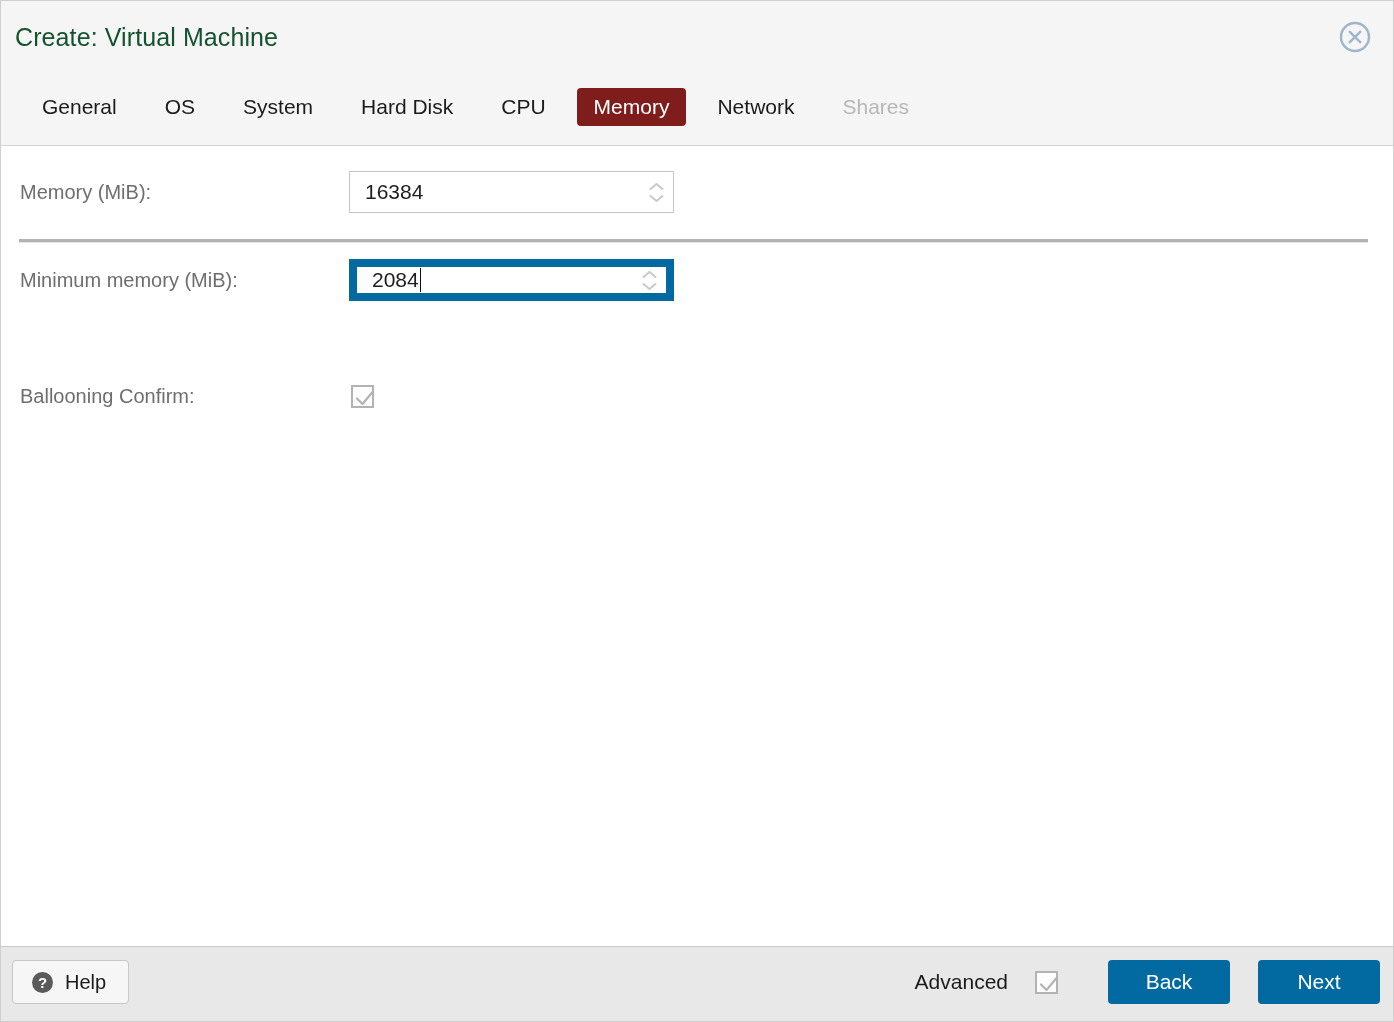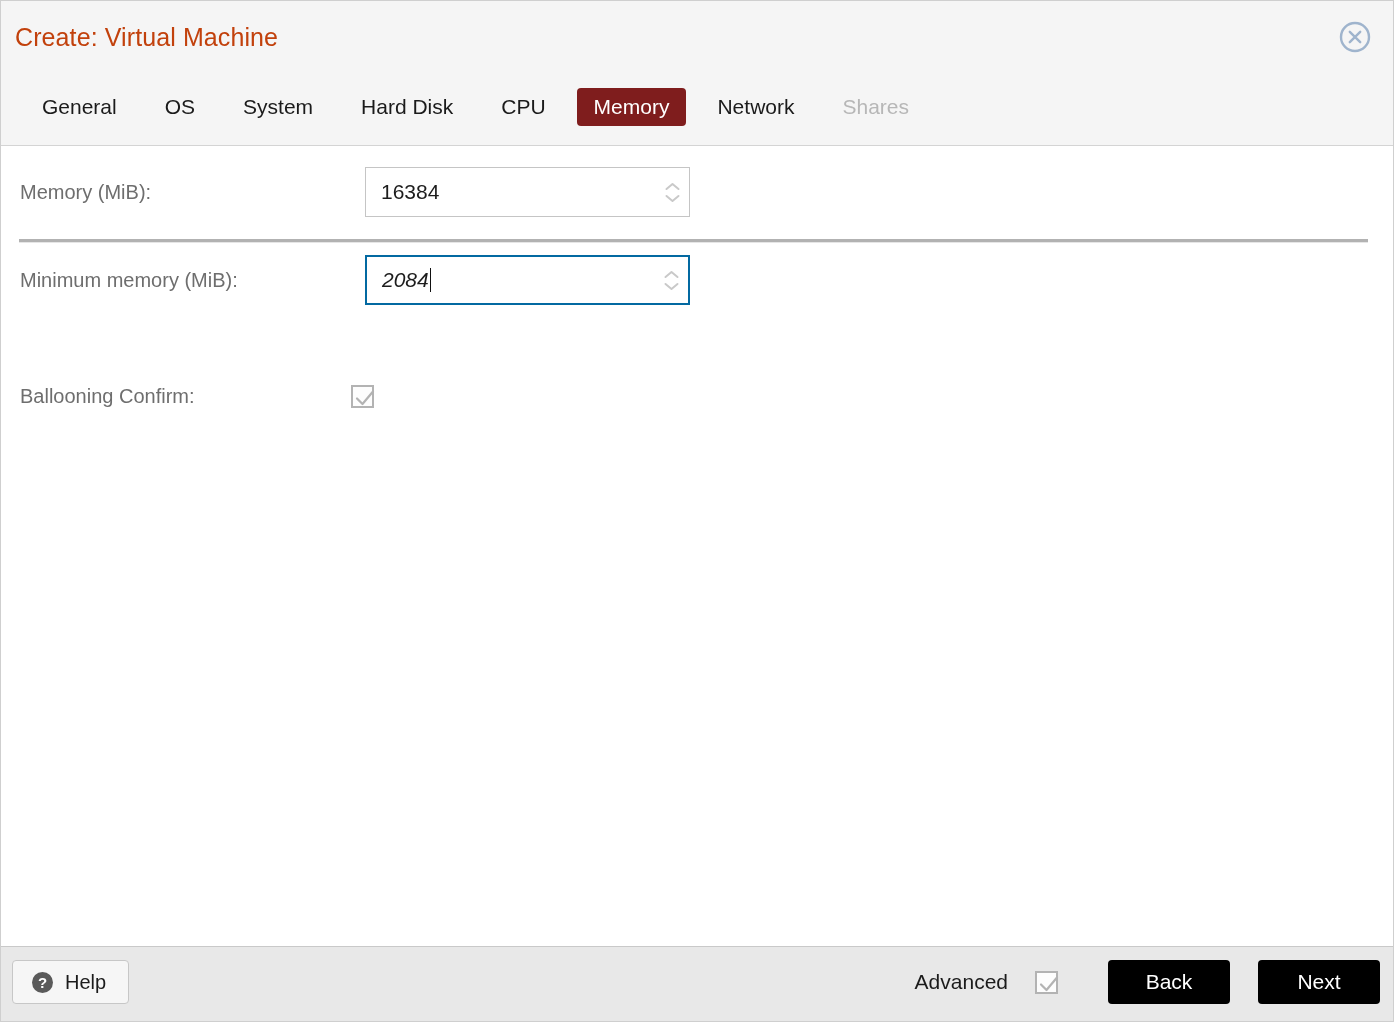--- a/index.html
+++ b/index.html
@@ -33,21 +33,21 @@
     flex: 0 0 auto;
     height: 145px;
     box-sizing: border-box;
   }
 
   .title {
     position: absolute;
     left: 14px;
     top: 22px;
     font-size: 25px;
-    color: #c2410c;
+    color: #14532d;
     letter-spacing: 0.1px;
     white-space: nowrap;
   }
 
   .close-btn {
     position: absolute;
     right: 21px;
     top: 19px;
     width: 34px;
     height: 34px;
@@ -105,32 +105,30 @@
     left: 19px;
     font-size: 20px;
     color: #6e6e6e;
     white-space: nowrap;
   }
 
   .field {
     position: absolute;
     left: 348px;
     width: 325px;
-    height: 50px;
+    height: 42px;
     box-sizing: border-box;
     background: #ffffff;
     border: 1px solid #c5c5c5;
     display: flex;
     align-items: center;
     cursor: text;
-    margin-left: 16px;
   }
   .field.focused {
-    border: 2px solid #0369a1;
-    font-style: italic;
+    border: 8px solid #0369a1;
   }
 
   .field-value {
     font-size: 21px;
     color: #1d1d1d;
     padding-left: 15px;
     white-space: nowrap;
     flex: 1 1 auto;
   }
   .field-value.placeholder {
@@ -226,21 +224,21 @@
   .advanced-label {
     font-size: 21px;
     color: #1b1b1b;
     margin-right: 11px;
     white-space: nowrap;
   }
 
   .adv-check { margin-right: 22px; }
 
   .btn-blue {
-    background: #000000;
+    background: #0369a1;
     color: #ffffff;
     border: none;
     border-radius: 4px;
     height: 44px;
     min-width: 122px;
     font-size: 21px;
     font-family: "Liberation Sans", sans-serif;
     cursor: pointer;
     margin-left: 12px;
     padding: 8px 16px;

